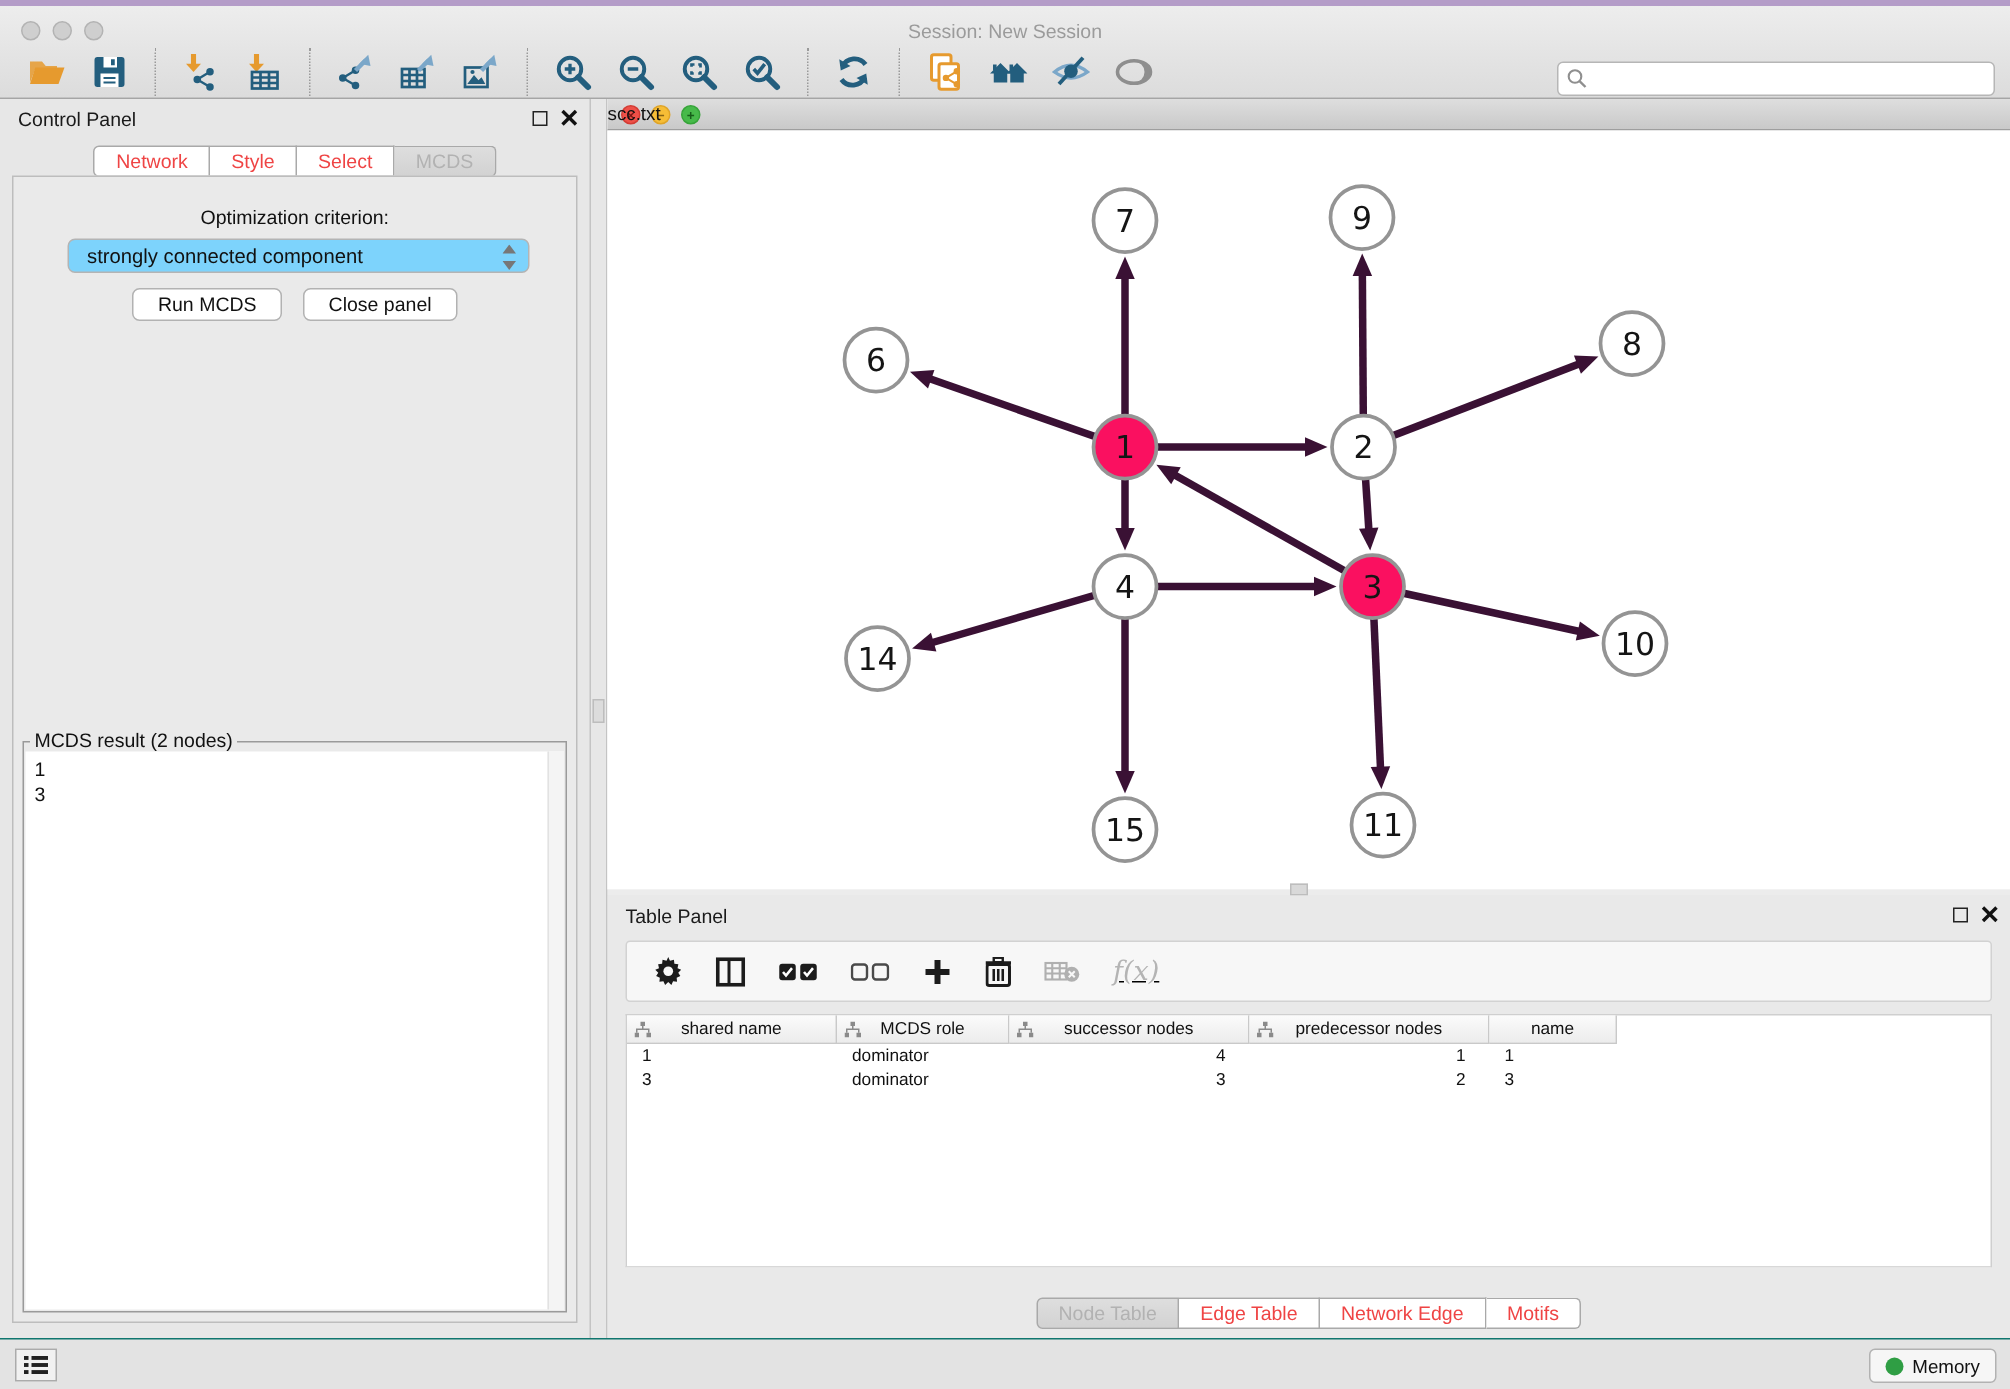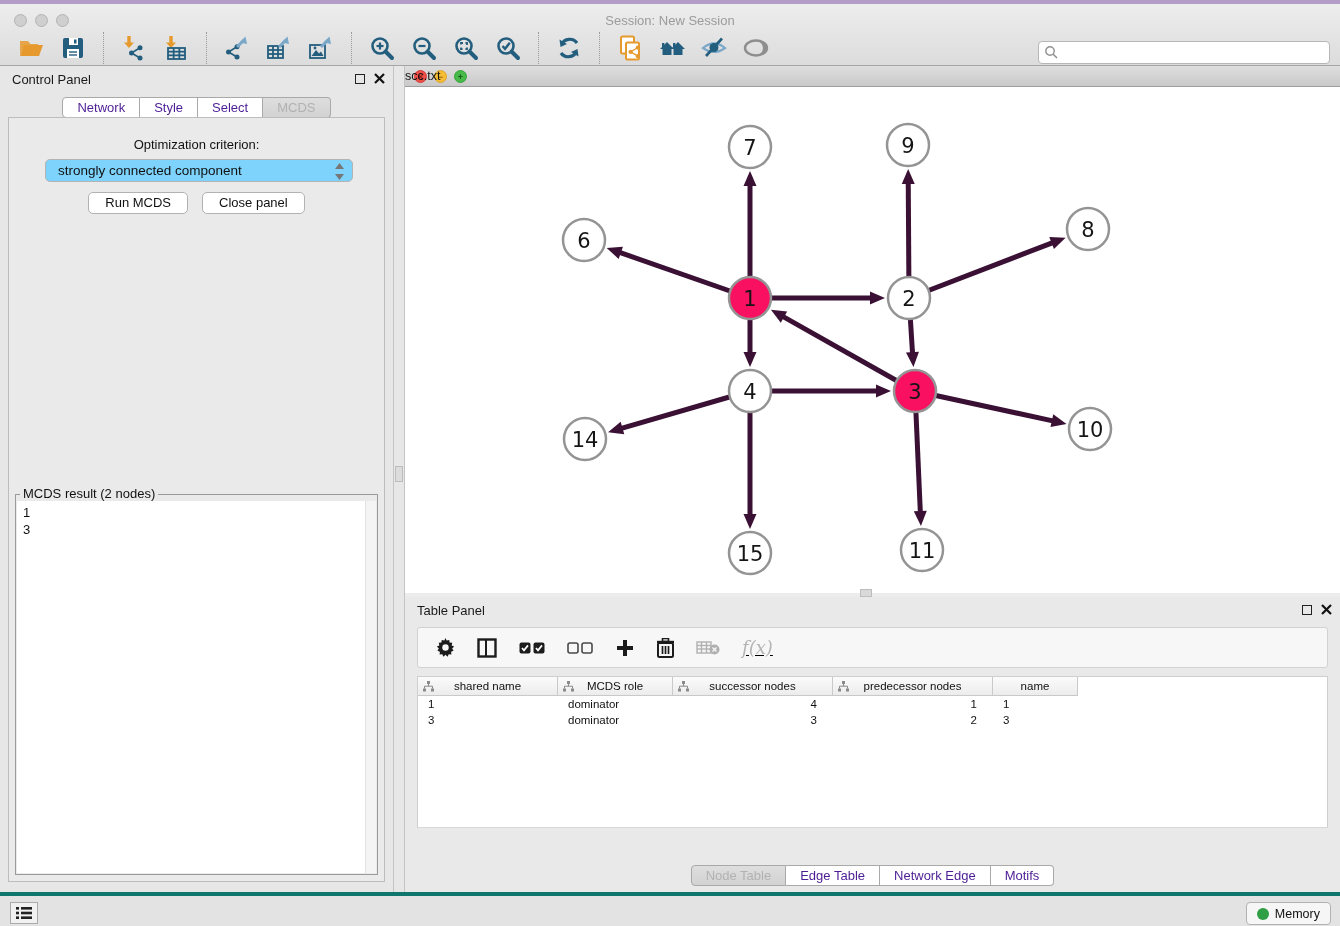--- a/index.html
+++ b/index.html
@@ -24,21 +24,21 @@
              background:#fff; padding-left:24px; font-size:12px; outline:none; }
   .search-glass { position:absolute; left:6px; top:4px; }
 
   
   .control-panel { position:absolute; left:0; top:66px; width:393px; height:826px; background:#e7e7e7; }
   .panel-title { position:absolute; left:12px; top:6px; font-size:13px; color:#1a1a1a; }
   .panel-btns { position:absolute; right:8px; top:7px; display:flex; gap:9px; align-items:center; }
   .float-ic { width:10px; height:10px; border:1.6px solid #222; background:transparent; }
   .cp-tabs { position:absolute; left:0; top:31px; width:100%; display:flex; justify-content:center; }
   .tab { height:21px; padding:0 14px; font-size:13px; line-height:19px; background:#fff;
-         border:1px solid #a9a9a9; border-left:none; color:#4c1d95; cursor:default; }
+         border:1px solid #a9a9a9; border-left:none; color:#ef4444; cursor:default; }
   .tab:first-child { border-left:1px solid #a9a9a9; border-radius:4px 0 0 4px; }
   .tab:last-child { border-radius:0 4px 4px 0; }
   .tab.active { background:linear-gradient(#dedede,#d2d2d2); color:#b2b2b2; }
   .cp-inner { position:absolute; left:8px; top:51px; width:377px; height:765px;
               background:#eaeaea; border:1px solid #bdbdbd; }
   .opt-label { position:absolute; left:0; top:19px; width:100%; text-align:center; font-size:13px; color:#111; }
   .dropdown { position:absolute; left:36px; top:41px; width:308px; height:23px; background:#7dd3fc;
               border:1px solid #b4b4b4; border-radius:5px; font-size:13.5px; line-height:21px;
               padding-left:12px; color:#111; }
   .dd-stepper { position:absolute; right:8px; top:3px; }
@@ -76,34 +76,34 @@
   .nw-title { position:absolute; top:3px; width:100%; font-size:12.5px; color:#111; }
   .nw-canvas { position:absolute; left:0; top:21px; width:935px; height:506px; background:#fff; }
 
   
   .table-panel { position:absolute; left:405px; top:597px; width:935px; height:295px; background:#e9e9e9; }
   .tp-toolbar { position:absolute; left:12px; top:30px; width:911px; height:41px; background:#f7f7f7;
                 border:1px solid #d2d2d2; border-radius:3px; display:flex; align-items:center;
                 gap:22px; padding-left:18px; }
   .tp-ic { display:flex; align-items:center; justify-content:center;text-decoration:underline; }
   .fx { font-family:"DejaVu Serif","Liberation Serif",serif; font-style:italic; font-size:18px; color:#b4b4b4; }
-  .tp-table { position:absolute; left:12px; top:79px; width:911px; height:152px; background:#fff;
+  .tp-table { position:absolute; left:12px; top:79px; width:911px; height:169px; background:#fff;
               border:1px solid #cfcfcf; border-bottom:1px solid #d8d8d8; }
   .tp-head { position:absolute; left:0; top:0; height:19px; display:flex; }
   .th { height:19px; background:linear-gradient(#fbfbfb,#ececec); border-right:1px solid #c9c9c9;
         border-bottom:1px solid #c9c9c9; font-size:11.5px; color:#111; position:relative;
         display:flex; align-items:center; justify-content:center; }
   .th .hicon { position:absolute; left:5px; top:4px; }
   .trow { position:absolute; left:0; height:16px; display:flex; font-size:11.5px; color:#111; }
   .td { height:16px; overflow:hidden; white-space:nowrap; }
   .tp-tabs { position:absolute; left:0; top:268px; width:100%; display:flex; justify-content:center; }
 
   
   .statusbar { position:absolute; left:0; top:892px; width:1340px; height:34px; background:#e3e3e3;
-               border-top:4px solid #0f766e; }
+               border-top:1px solid #0f766e; }
   .list-btn { position:absolute; left:10px; top:6px; width:28px; height:22px; background:#f1f1f1;
               border:1px solid #ababab; display:flex; align-items:center; justify-content:center; }
   .memory-btn { position:absolute; right:9px; top:6px; height:23px; background:#f6f6f6;
                 border:1px solid #b2b2b2; border-radius:4px; display:flex; align-items:center;
                 gap:6px; padding:0 10px; font-size:12.5px; color:#111; }
   .mem-dot { width:12px; height:12px; border-radius:50%; background:#2f9e44; }
 </style>
 </head>
 <body>
 

